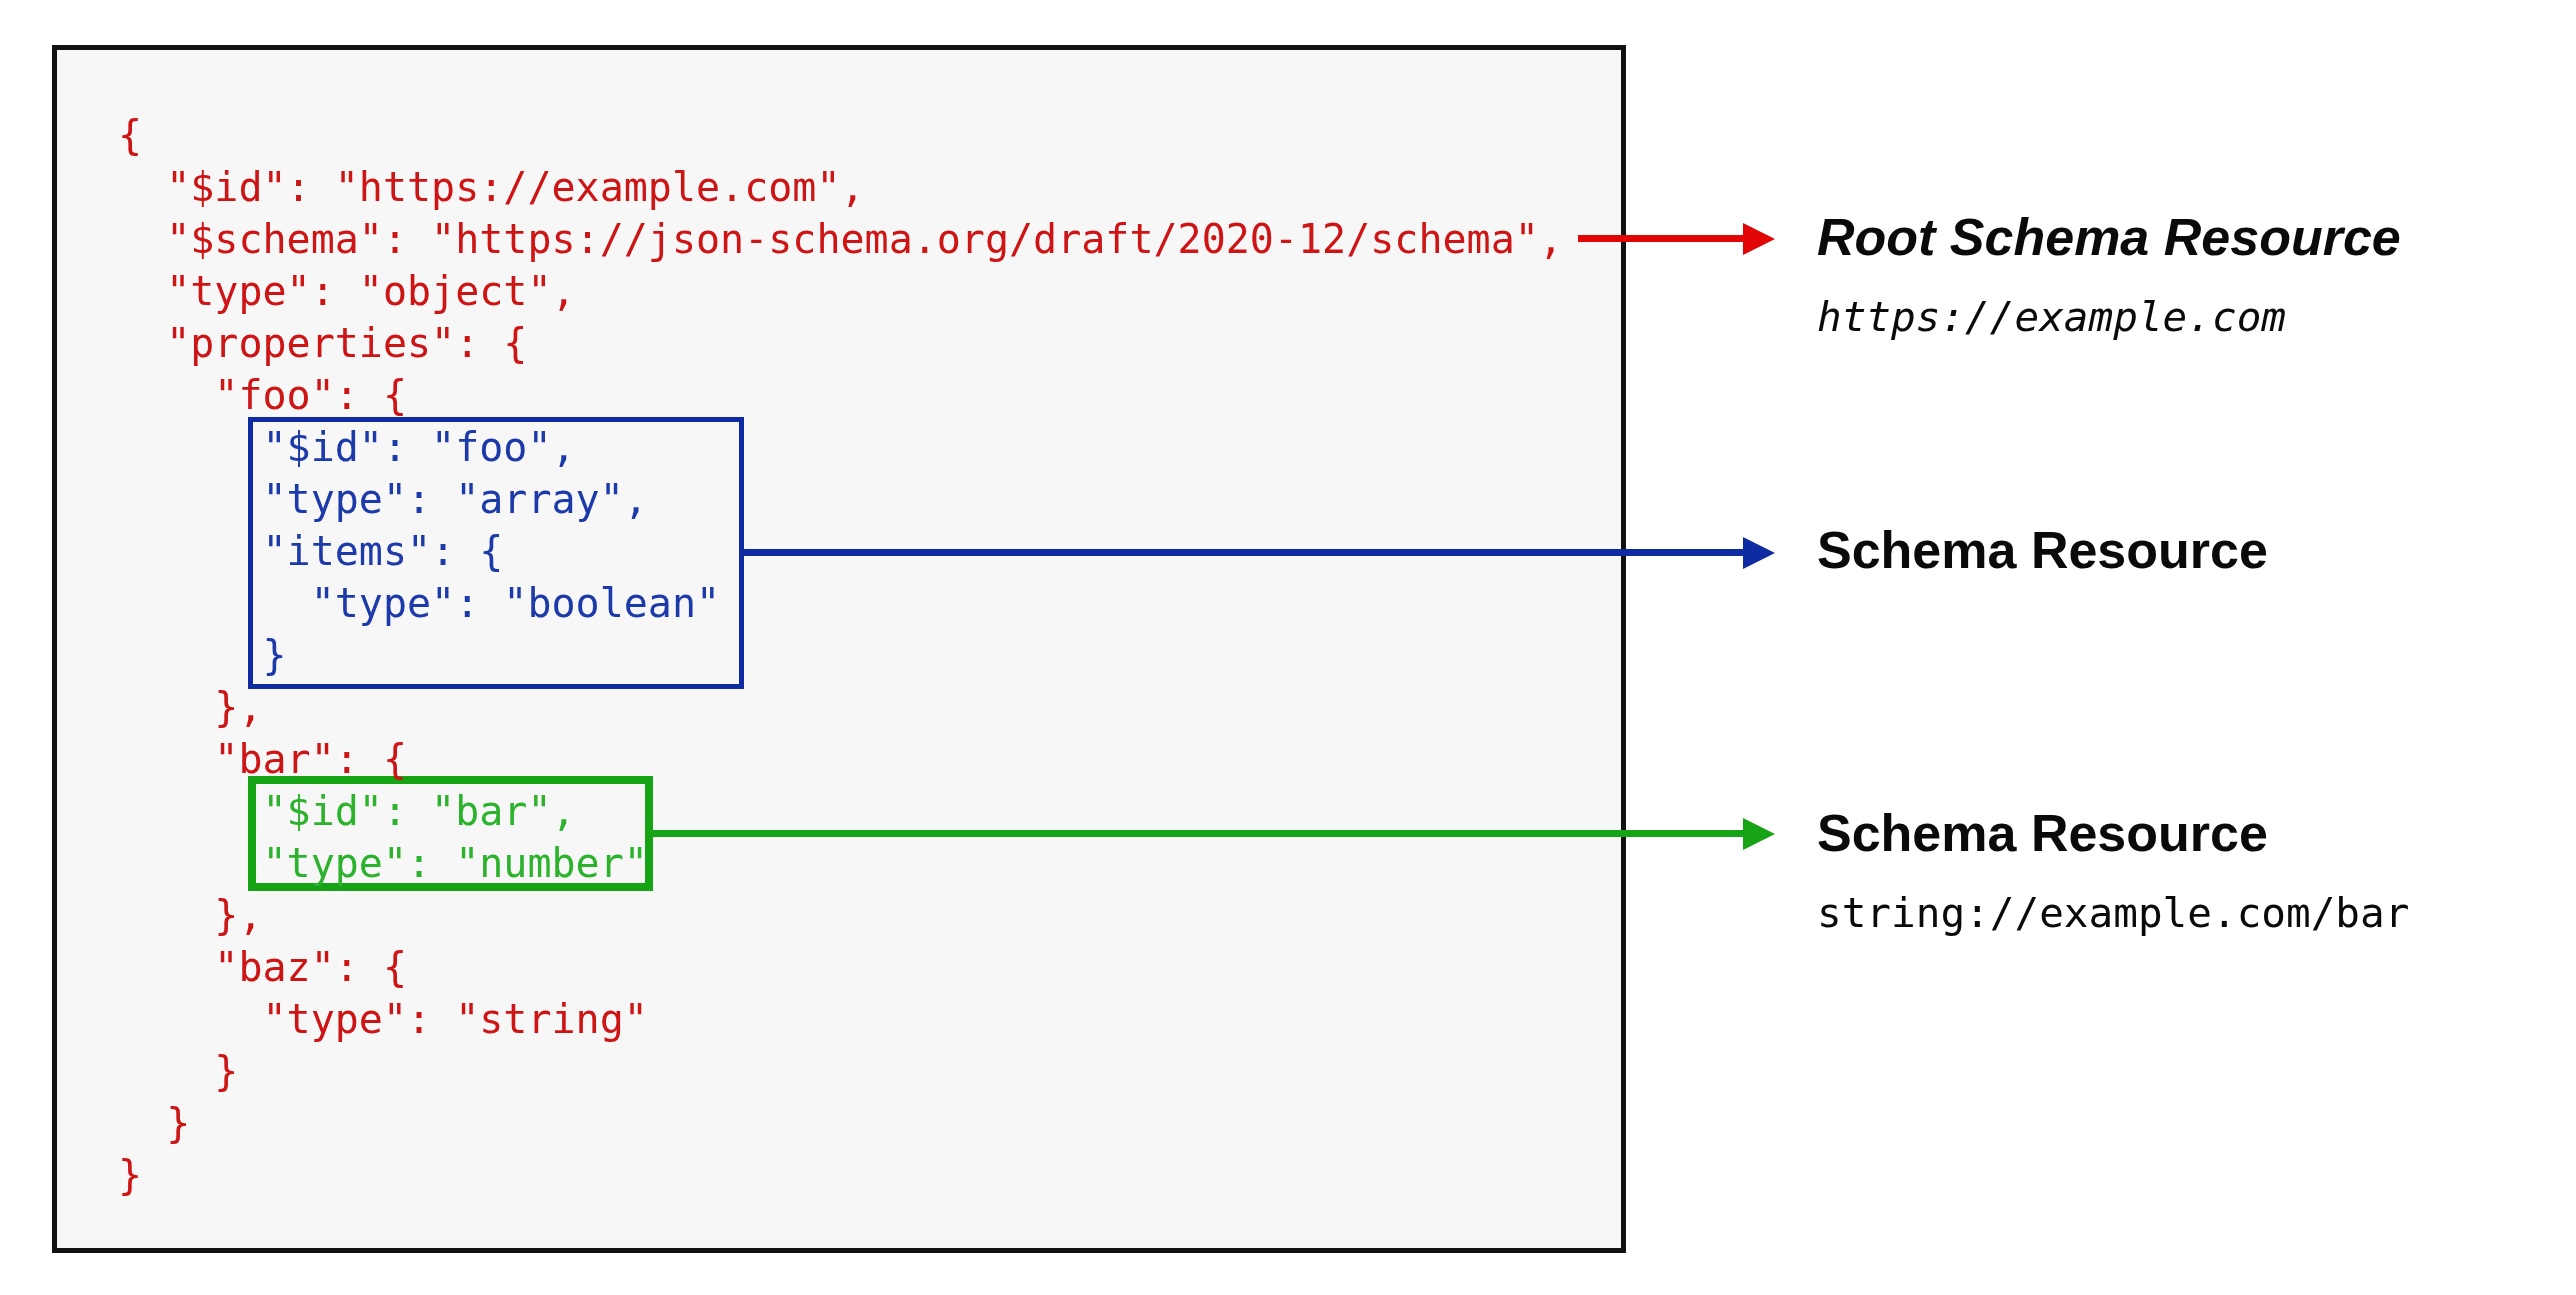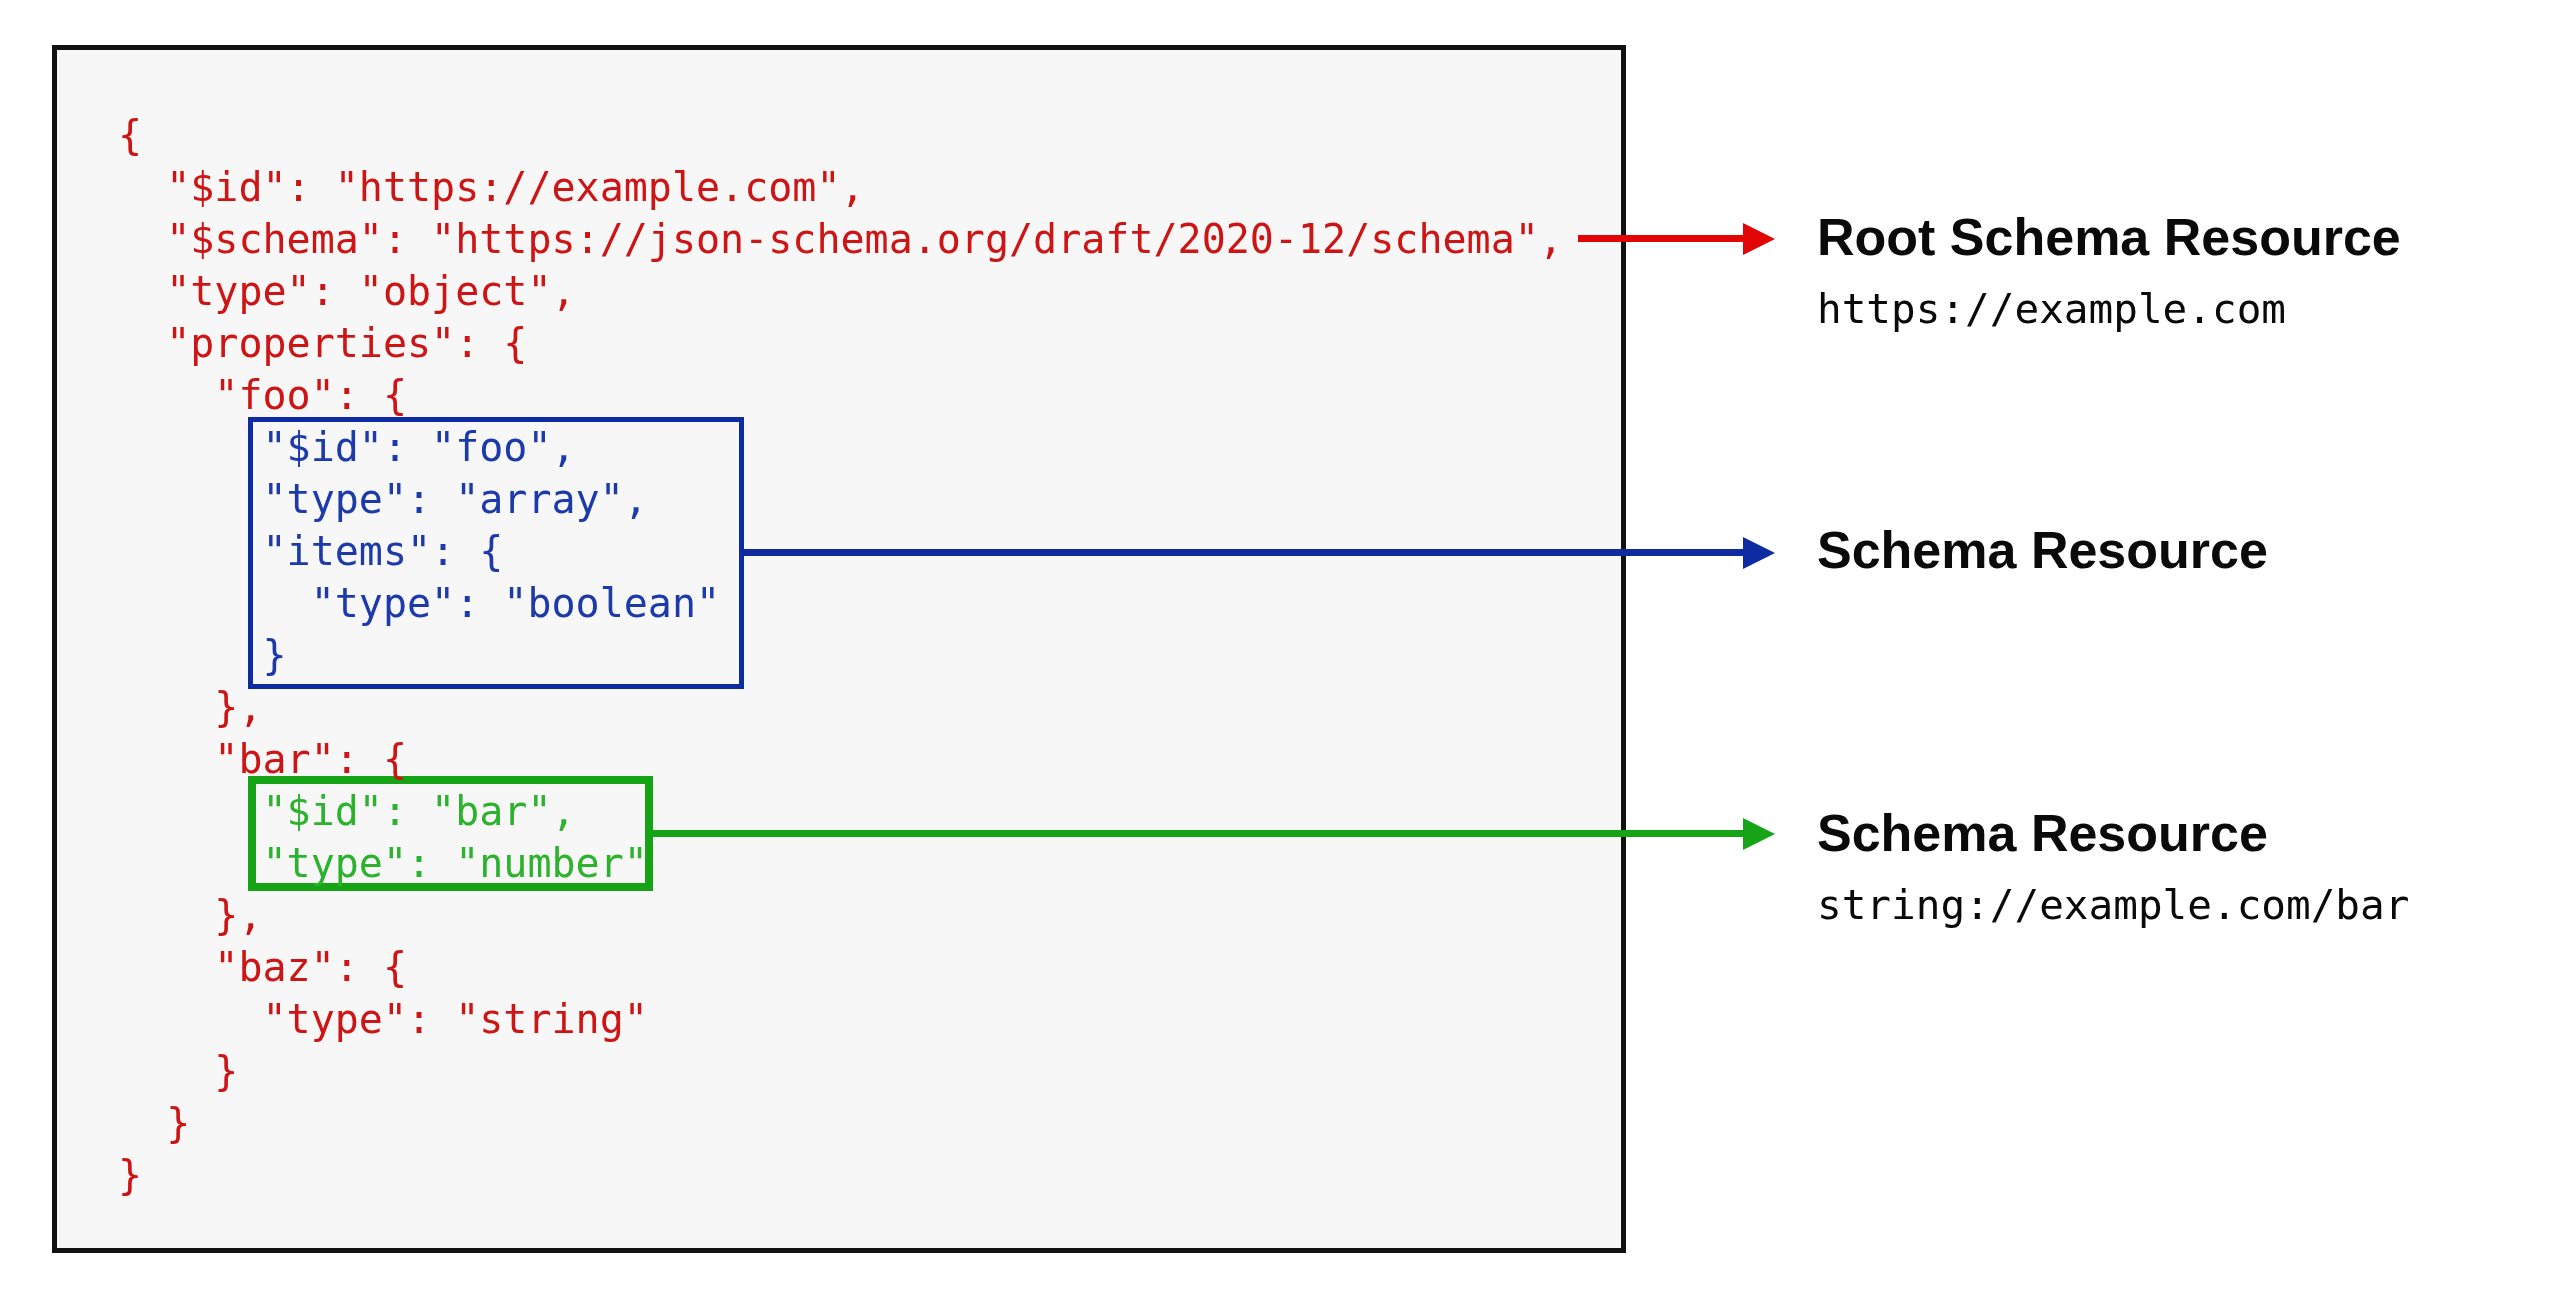--- a/index.html
+++ b/index.html
@@ -90,32 +90,32 @@
   .arrow.blue .head { border-left-color: var(--blue-border, #0e2ba1); }
   .arrow.green { left: 653px; top: 830px; width: 1090px; background: var(--green-border, #16a416); }
   .arrow.green .head { border-left-color: var(--green-border, #16a416); }
 
   
   .annotation {
     position: absolute;
     left: 1817px;
     white-space: nowrap;
   }
-  .annotation.a-root { top: 207px; }
+  .annotation.a-root { top: 207px; font-style: italic; }
   .annotation.a-foo  { top: 520px; }
   .annotation.a-bar  { top: 803px; }
   .ann-title {
     font-family: "Liberation Sans", sans-serif;
     font-weight: bold;
     font-size: 52px;
     line-height: 60px;
     color: var(--ink, #0a0a0a);
   }
   .ann-url {
-    margin-top: 19px;
+    margin-top: 27px;
     font-family: "DejaVu Sans Mono", "Liberation Mono", monospace;
     font-size: 41px;
     line-height: 47px;
     color: var(--ink, #0a0a0a);
   }
 </style>
 </head>
 <body>
 
 <div class="canvas">

